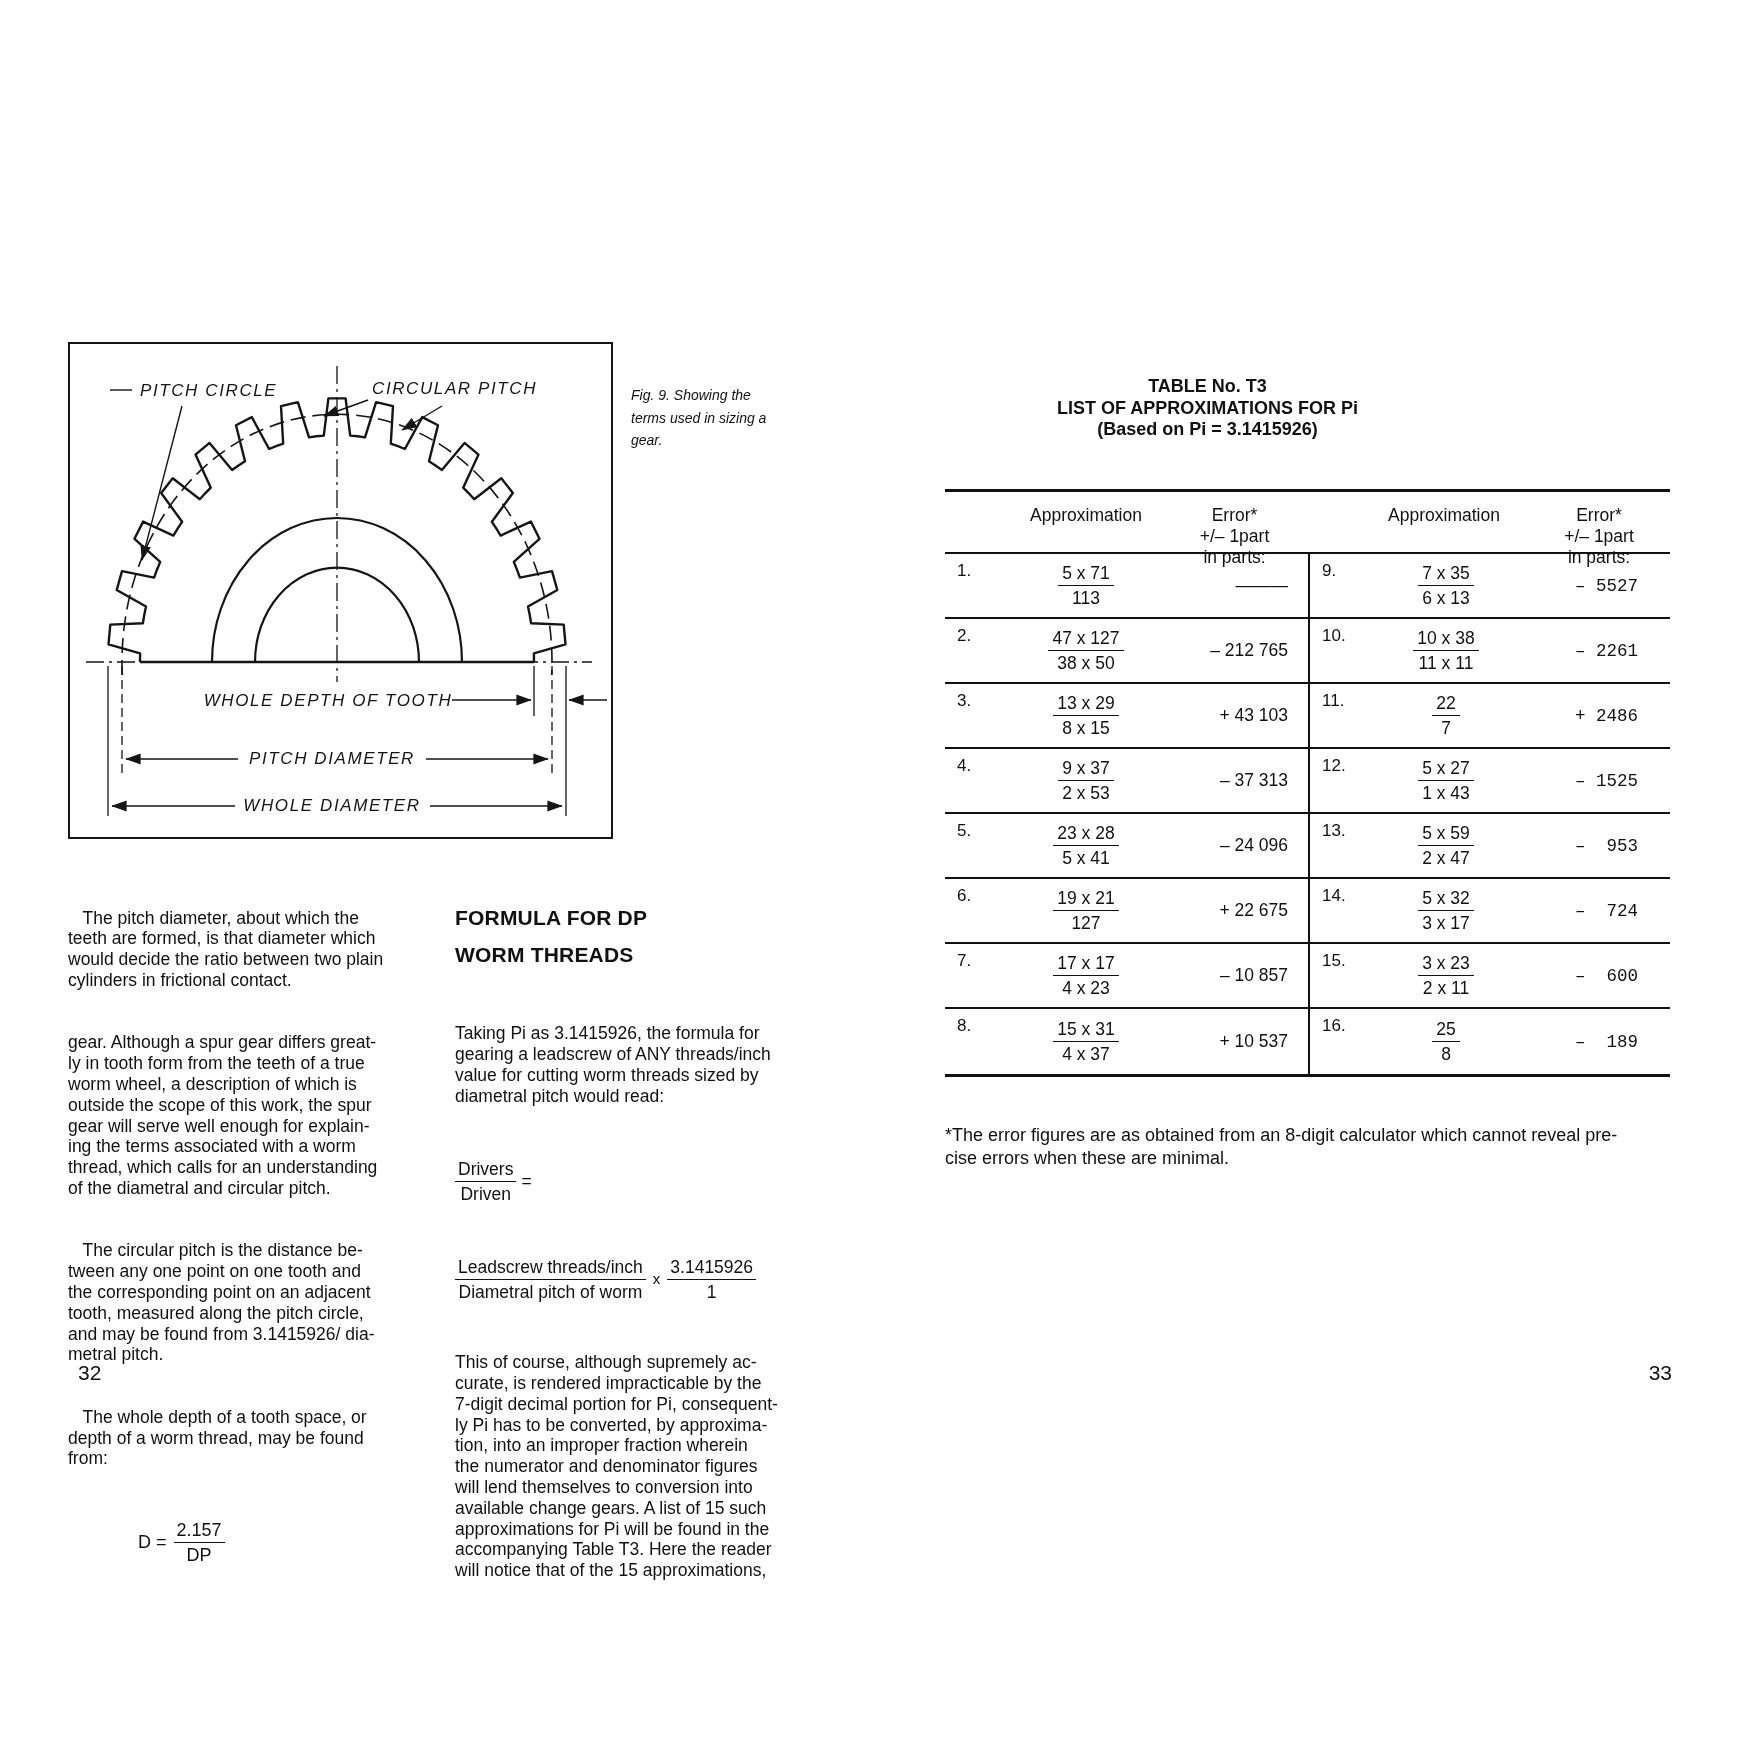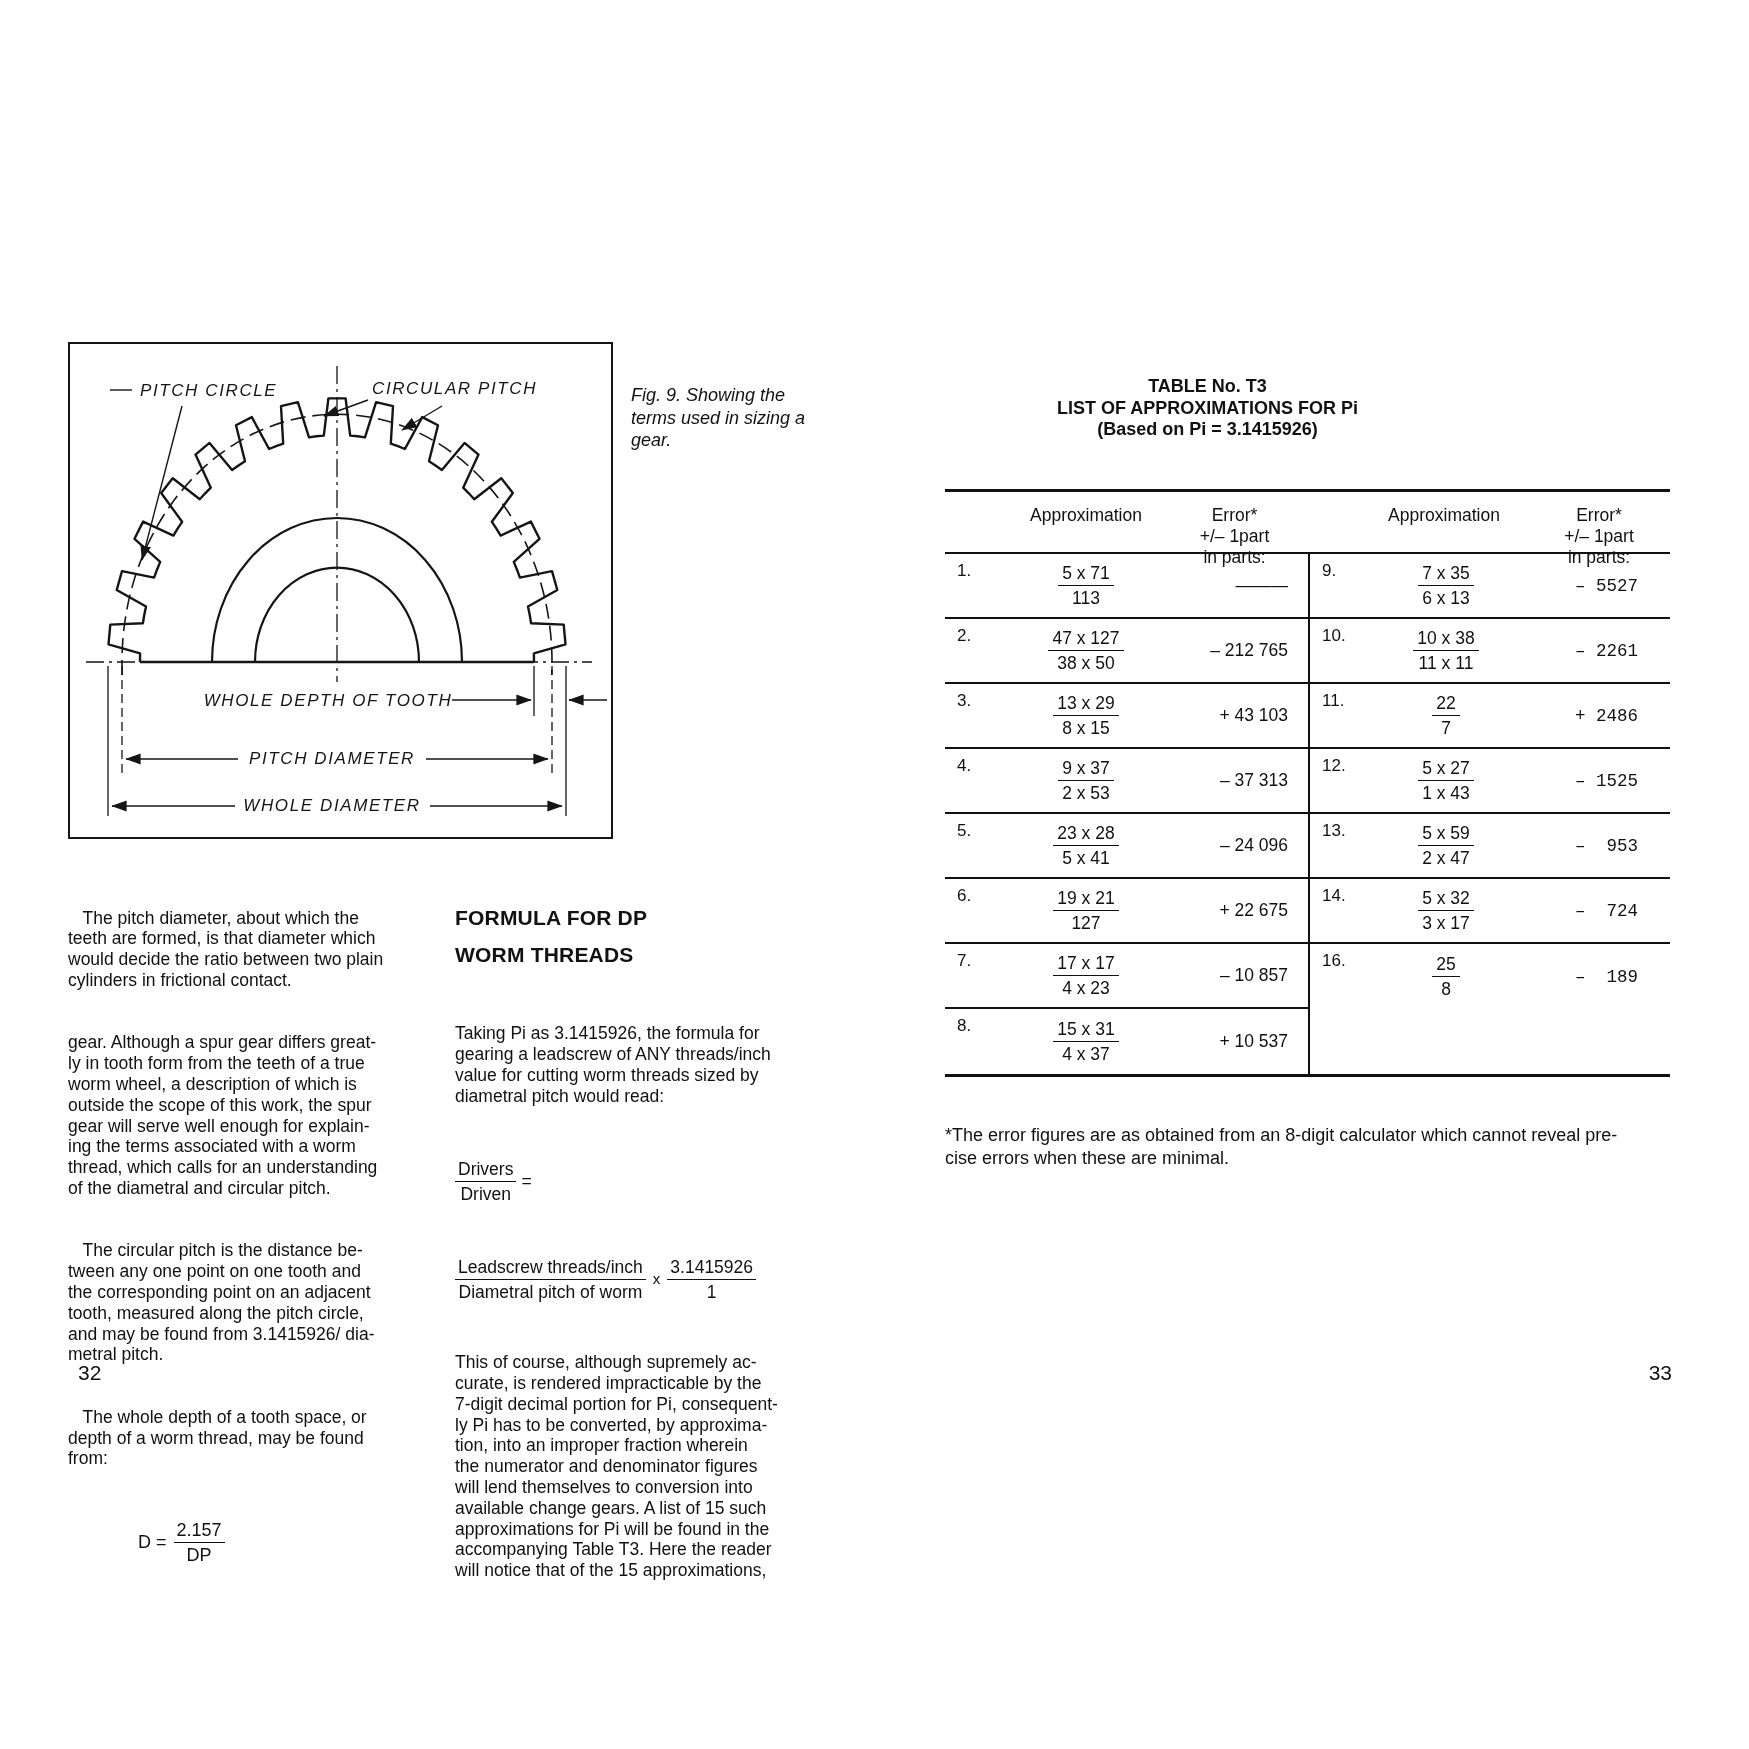--- a/index.html
+++ b/index.html
@@ -1,21 +1,21 @@
 <!DOCTYPE html>
 <html><head>
 <meta charset="utf-8">
 <style>
   html,body{margin:0;padding:0;background:#e8e8e8;}
   #canvas{position:relative;width:1749px;height:1749px;background:#ffffff;
           font-family:"Liberation Sans",sans-serif;color:#111;overflow:hidden;}
   .abs{position:absolute;}
   
   #fig-box{left:68px;top:342px;width:545px;height:497px;border:2.5px solid #151515;box-sizing:border-box;background:#fff;}
-  #fig-caption{left:631px;top:384px;width:200px;font-style:italic;font-size:18px;line-height:22.5px;white-space:pre-wrap;}
+  #fig-caption{left:631px;top:384px;width:200px;font-style:italic;font-size:14px;line-height:22.5px;white-space:pre-wrap;}
   .bodycol{font-size:17.5px;line-height:20.8px;white-space:pre-wrap;}
   #col1{left:68px;top:866px;width:340px;}
   #col2{left:455px;top:857px;width:352px;}
   #col2 .colpara{margin-top:9px;}
   .heading{font-weight:bold;font-size:21px;line-height:37px;white-space:pre-wrap;letter-spacing:.2px;}
   .frac{display:inline-flex;flex-direction:column;align-items:center;text-align:center;vertical-align:middle;}
   .frac .top{display:block;border-bottom:1.9px solid #111;padding:0 3px 2px;}
   .frac .bot{display:block;padding-top:2px;}
   .formula-row{display:flex;align-items:center;margin-top:11px;font-size:17.5px;line-height:20px;}
   .formula-row .eq{margin-left:5px;}
@@ -323,20 +323,28 @@
 
   <div class="trow">
     <div class="tnum">14.</div>
     <div class="tfrac">
       <span class="top">5 x 32</span>
       <span class="bot">3 x 17</span>
     </div>
     <div class="terr">–  724</div>
   </div>
 
+  <div class="trow">
+    <div class="tnum">15.</div>
+    <div class="tfrac">
+      <span class="top">3 x 23</span>
+      <span class="bot">2 x 11</span>
+    </div>
+    <div class="terr">–  600</div>
+  </div>
 
   <div class="trow">
     <div class="tnum">16.</div>
     <div class="tfrac">
       <span class="top">25</span>
       <span class="bot">8</span>
     </div>
     <div class="terr">–  189</div>
   </div>
 </div>

